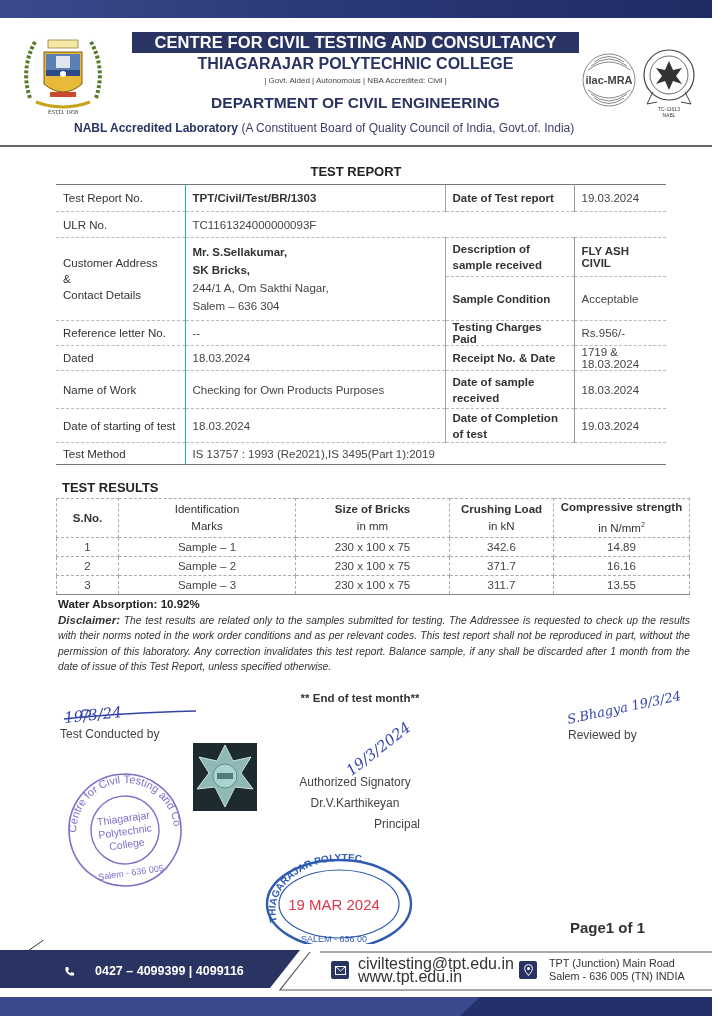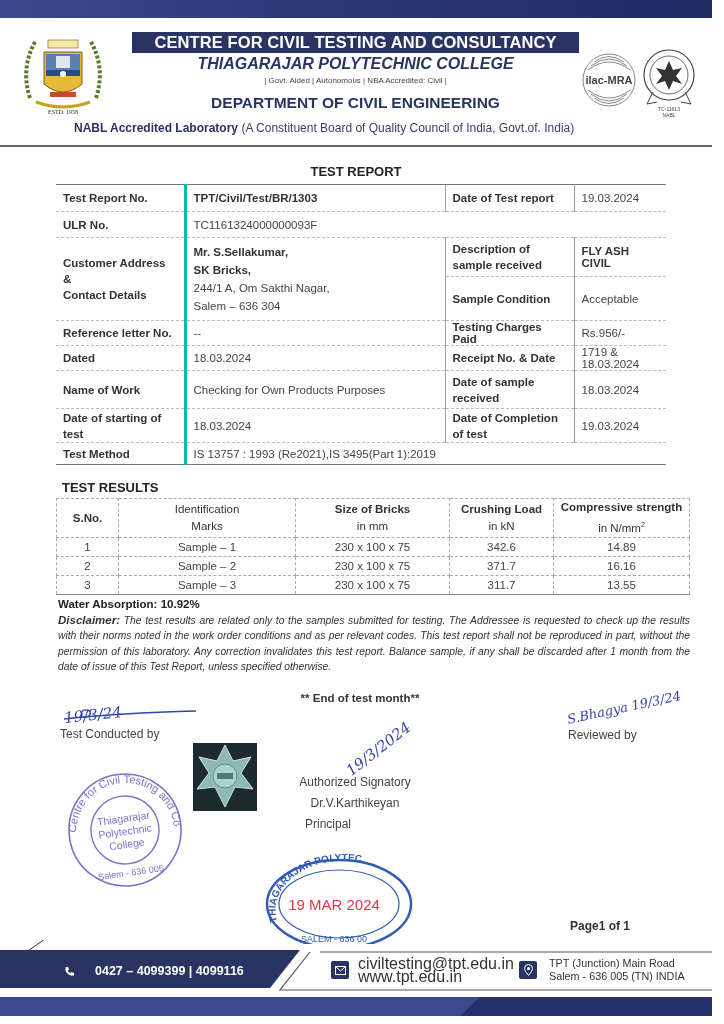--- a/index.html
+++ b/index.html
@@ -8,39 +8,39 @@
 
   .top-band { position: absolute; left: 0; top: 0; width: 712px; height: 18px;
     background: linear-gradient(90deg, #3b4a8c 0%, #2c3a7a 40%, #1f2b63 100%); }
 
   
   .logo { position: absolute; left: 16px; top: 28px; width: 94px; height: 90px; }
   .hdr-banner { position: absolute; left: 132px; top: 32px; width: 447px; height: 21px;
     background: #2a3462; color: #fff; font-weight: bold; font-size: 16.5px;
     text-align: center; line-height: 21px; letter-spacing: 0.1px; }
   .hdr-college { position: absolute; left: 132px; top: 55px; width: 447px; text-align: center;
-    font-weight: bold; font-size: 16px; color: #2a3462; font-style: italic; }
+    font-weight: bold; font-size: 16px; color: #2a3462; }
   .hdr-sub { position: absolute; left: 132px; top: 76px; width: 447px; text-align: center;
     font-size: 8px; color: #444; }
   .hdr-dept { position: absolute; left: 132px; top: 94px; width: 447px; text-align: center;
     font-weight: bold; font-size: 15.5px; color: #2a3462; }
   .hdr-nabl { position: absolute; left: 58px; top: 121px; width: 620px; font-size: 12px; color: #2a3462; }
   .hdr-nabl b { font-weight: bold; padding-left: 16px; }
   .hdr-nabl span.rest { color: #3a3f6a; }
   .ilac { position: absolute; left: 580px; top: 52px; width: 58px; height: 56px; }
   .nabl-logo { position: absolute; left: 641px; top: 48px; width: 56px; height: 72px; }
   .hdr-line { position: absolute; left: 0; top: 145px; width: 712px; height: 2px; background: #666; }
 
   
   .tr-title { position: absolute; left: 56px; top: 164px; width: 600px; text-align: center;
     font-family: "Liberation Sans", sans-serif; font-weight: bold; font-size: 13px; color: #222; }
   table.info { position: absolute; left: 56px; top: 184px; width: 610px; border-collapse: collapse;
     font-size: 11.5px; color: #333; }
   table.info td { border-top: 1px dashed #bbb; border-bottom: 1px dashed #bbb; padding: 0 7px; vertical-align: middle; }
-  table.info td.c1 { width: 129px; font-weight: bold; border-right: 3px solid #14b8a6; }
+  table.info td.c1 { width: 129px; font-weight: normal; border-right: 1px solid #14b8a6; }
   table.info td.c2 { width: 260px; color: #444; }
   table.info td.c3 { width: 129px; font-weight: bold; border-left: 1px solid #a3a3a3; border-right: 1px solid #999; }
   table.info td.c4 { color: #444; }
   table.info tr.top td { border-top: 1.5px solid #777; }
   table.info tr.bottom td { border-bottom: 1.5px solid #777; }
   .bold { font-weight: bold; color: #333 !important; }
 
   
   .res-title { position: absolute; left: 62px; top: 480px; font-weight: bold; font-size: 13px; color: #222; }
   table.res { position: absolute; left: 56px; top: 498px; width: 634px; border-collapse: collapse;
@@ -60,21 +60,21 @@
   .end { position: absolute; left: 230px; top: 692px; width: 260px; text-align: center;
     font-weight: bold; font-size: 11.5px; color: #333; }
 
   .sig-text { position: absolute; font-size: 12px; color: #444; }
   .signature { position: absolute; font-family: "DejaVu Serif", serif; font-style: italic; color: #3444a8; }
 
   .seal-violet { position: absolute; left: 60px; top: 770px; width: 130px; height: 120px; }
   .emblem { position: absolute; left: 193px; top: 743px; width: 64px; height: 68px; }
   .seal-blue { position: absolute; left: 264px; top: 854px; width: 150px; height: 90px; }
 
-  .page-no { position: absolute; left: 570px; top: 919px; font-weight: bold; font-size: 12px; color: #333; }
+  .page-no { position: absolute; left: 570px; top: 919px; font-weight: bold; font-size: 15px; color: #333; }
 
   
   .footer { position: absolute; left: 0; top: 940px; width: 724px; height: 84px; }
   .ft-phone { position: absolute; left: 95px; top: 964px; color: #fff; font-weight: bold; font-size: 12.5px; }
   .ft-mail { position: absolute; left: 358px; top: 957px; font-size: 16px; color: #333; line-height: 13px; }
   .ft-addr { position: absolute; left: 549px; top: 957px; font-size: 10.8px; color: #333; line-height: 13px; }
   .ic-box { position: absolute; width: 18px; height: 18px; background: #2a3462; border-radius: 2px;
     display: flex; align-items: center; justify-content: center; }
 </style>
 </head>
@@ -248,21 +248,21 @@
     <path d="M22 12 Q20 2 30 6 Q32 12 24 12" stroke="#3444a8" stroke-width="1.4" fill="none"></path>
   </svg>
 <div class="sig-text" style="left:60px;top:727px">Test Conducted by</div>
 
 <div class="signature" style="left:566px;top:700px;font-size:13px;transform:rotate(-12deg);">S.Bhagya 19/3/24</div>
 <div class="sig-text" style="left:568px;top:728px">Reviewed by</div>
 
 <div class="signature" style="left:340px;top:740px;font-size:15px;transform:rotate(-38deg);">19/3/2024</div>
 <div class="sig-text" style="left:290px;top:775px;width:130px;text-align:center">Authorized Signatory</div>
 <div class="sig-text" style="left:290px;top:796px;width:130px;text-align:center">Dr.V.Karthikeyan</div>
-<div class="sig-text" style="left:305px;top:817px;width:130px;text-align:left">Principal</div>
+<div class="sig-text" style="left:290px;top:817px;width:130px;text-align:right">Principal</div>
 
 <svg class="emblem" viewBox="0 0 64 68">
   <rect x="0" y="0" width="64" height="68" fill="#1d2a2e"></rect>
   <path d="M32 2 L40 18 L58 14 L48 30 L60 46 L42 44 L32 64 L22 44 L4 46 L16 30 L6 14 L24 18 Z" fill="#8fb8b6" stroke="#cfe5e2" stroke-width="1"></path>
   <circle cx="32" cy="33" r="12" fill="#a9d3cf" stroke="#5e8e8a" stroke-width="1"></circle>
   <rect x="24" y="30" width="16" height="6" fill="#4d7d79"></rect>
 </svg>
 
 <svg class="seal-violet" viewBox="0 0 130 120">
   <defs>

